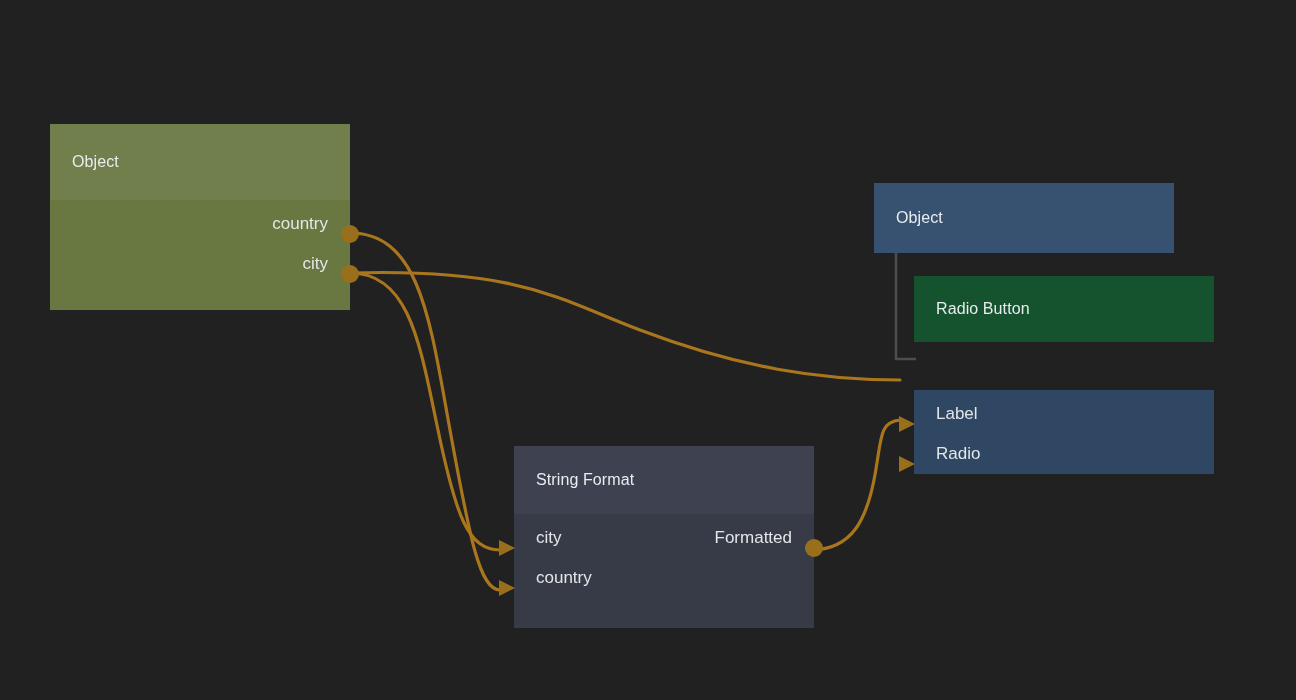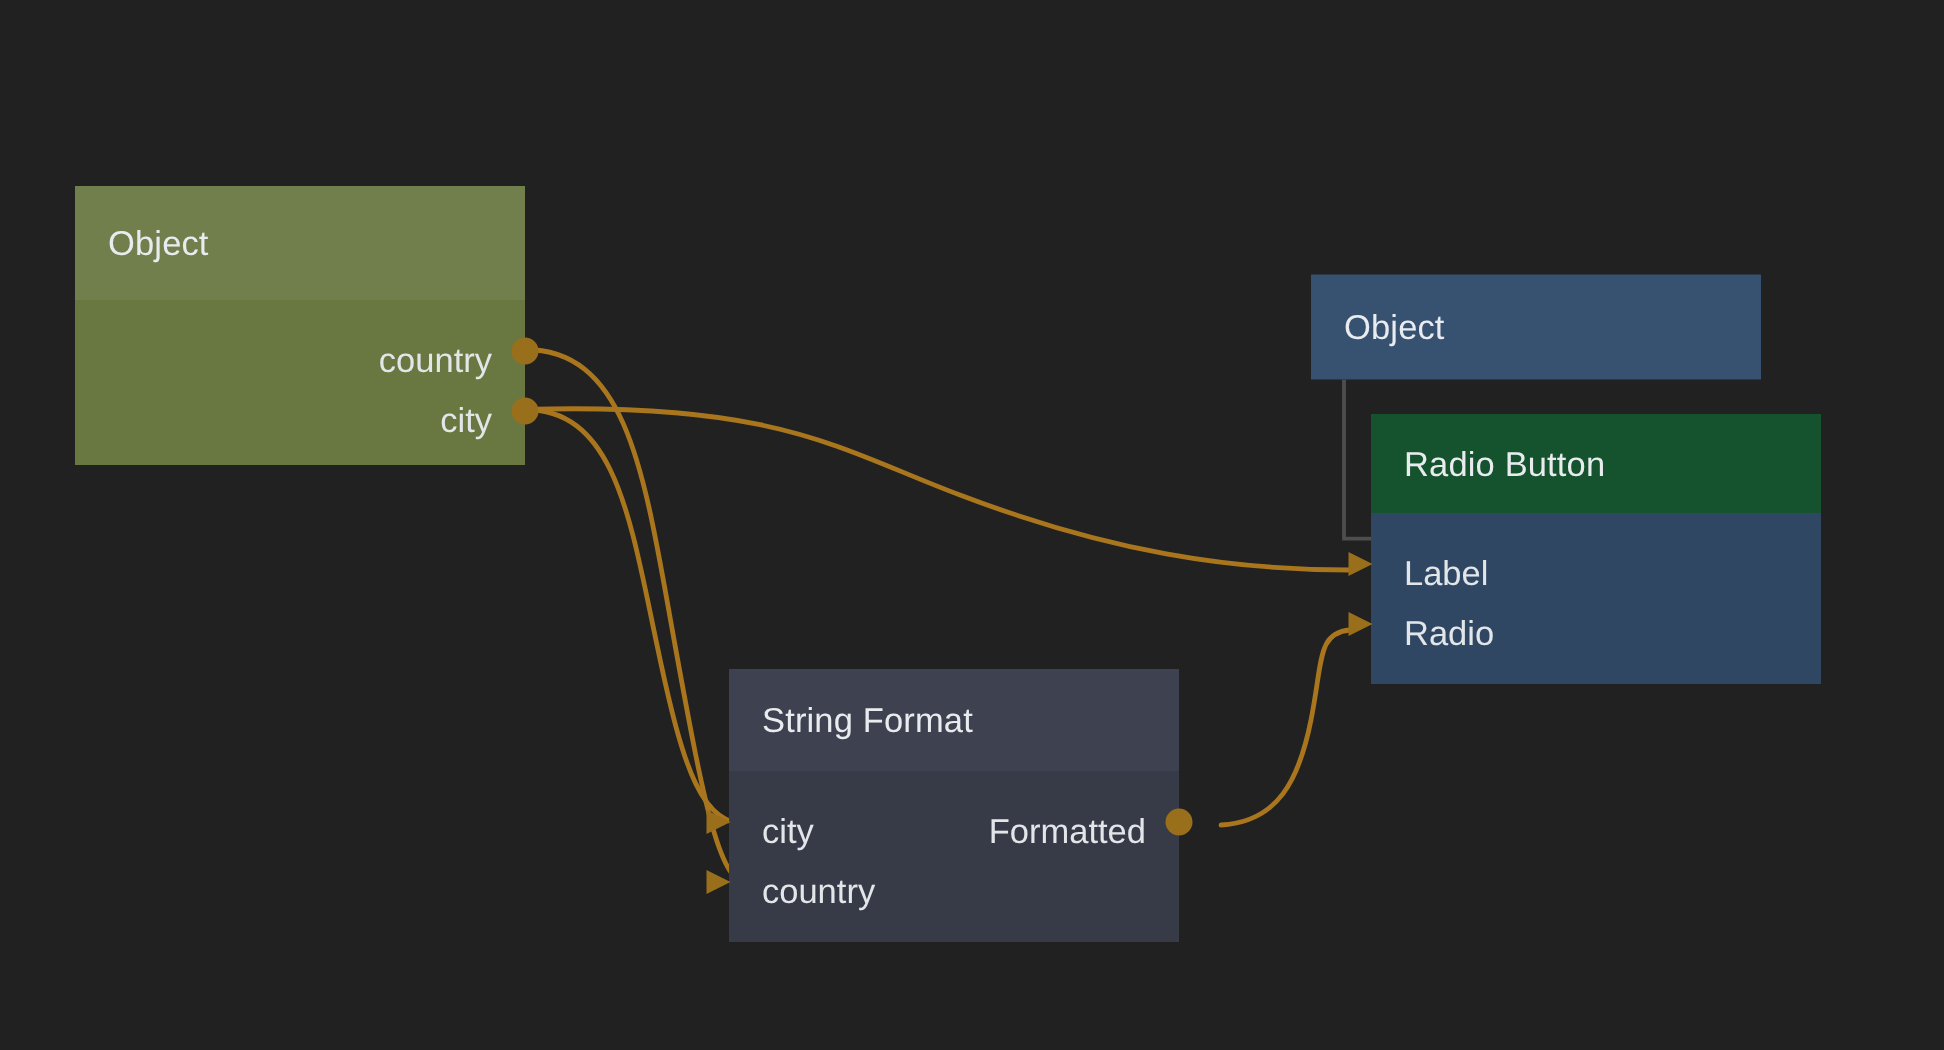--- a/index.html
+++ b/index.html
@@ -29,39 +29,39 @@
     position: absolute;
     box-sizing: border-box;
     overflow: visible;
   }
   .node-header {
     box-sizing: border-box;
     display: flex;
     align-items: center;
     padding: 0 22px;
     color: #e9ecef;
-    font-size: 23px;
+    font-size: 16px;
     font-weight: 400;
     letter-spacing: 0.1px;
     white-space: nowrap;
   }
   .node-body {
     box-sizing: border-box;
     position: relative;
     padding-top: 14px;
   }
   .port-row {
     box-sizing: border-box;
     position: relative;
     height: 40px;
     display: flex;
-    align-items: flex-end;
+    align-items: flex-start;
     padding: 0 22px;
     color: #e3e6e8;
-    font-size: 23px;
+    font-size: 17px;
     white-space: nowrap;
   }
   .port-row.out {
     justify-content: flex-end;
   }
   .port-row.in {
     justify-content: flex-start;
   }
   
   .port-dot {
@@ -129,33 +129,33 @@
   <div class="node" id="node-group" style="left: 874px; top: 183px; width: 300px; height: 70px;">
     <div class="node-header" style="height: 70px; background: rgb(55, 81, 113); color: rgb(233, 236, 239);">
       <span>Object</span>
     </div>
   </div>
 
   <div class="node" id="node-radio-button" style="left: 914px; top: 276px; width: 300px; height: 180px;">
     <div class="node-header" style="height: 66px; background: #14532d; color: rgb(233, 236, 239);">
       <span>Radio Button</span>
     </div>
-    <div class="node-body" style="background: rgb(47, 71, 99); height: 114px;">
+    <div class="node-body" style="background: rgb(47, 71, 99); height: 84px; margin-top: 48px;">
       <div class="port-row in" style="color: rgb(227, 230, 232);">
         <span class="port-arrow" style="border-left-color: rgb(154, 111, 28);"></span>
         <span>Label</span>
       </div>
       <div class="port-row in" style="color: rgb(227, 230, 232);">
         <span class="port-arrow" style="border-left-color: rgb(154, 111, 28);"></span>
         <span>Radio</span>
       </div>
     </div>
   </div>
 
-  <div class="node" id="node-string-format" style="left: 486px; top: 446px; width: 300px; height: 182px;">
+  <div class="node" id="node-string-format" style="left: 514px; top: 446px; width: 300px; height: 182px;">
     <div class="node-header" style="height: 68px; background: rgb(62, 66, 80); color: rgb(233, 236, 239);">
       <span>String Format</span>
     </div>
     <div class="node-body" style="background: rgb(55, 59, 72); height: 114px;">
       <div class="port-row in" style="color: rgb(227, 230, 232);">
         <span class="port-arrow" style="border-left-color: rgb(154, 111, 28);"></span>
         <span>city</span>
         <span style="margin-left:auto">Formatted</span>
         <span class="port-dot" style="background: rgb(154, 111, 28);"></span>
       </div>

